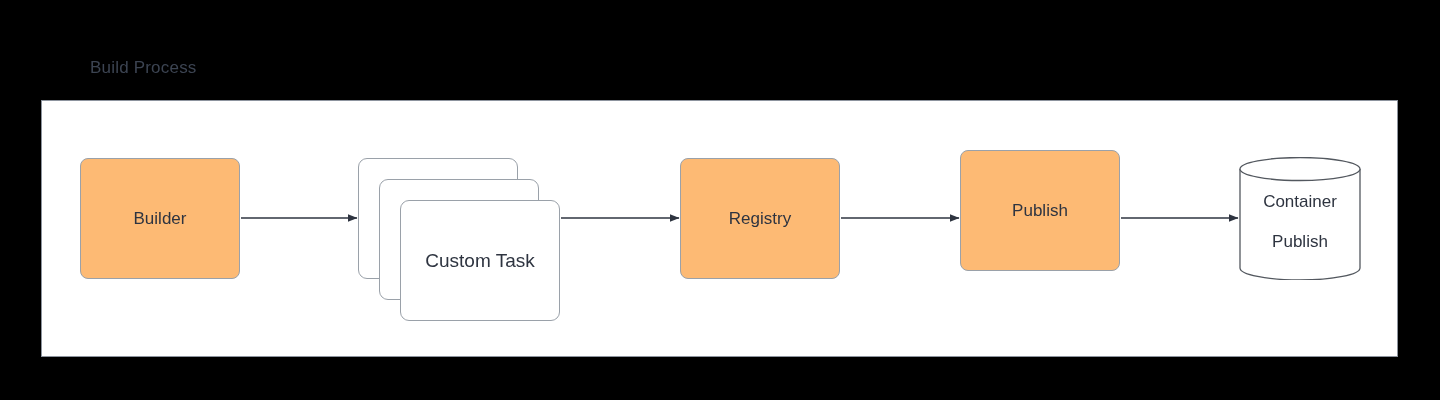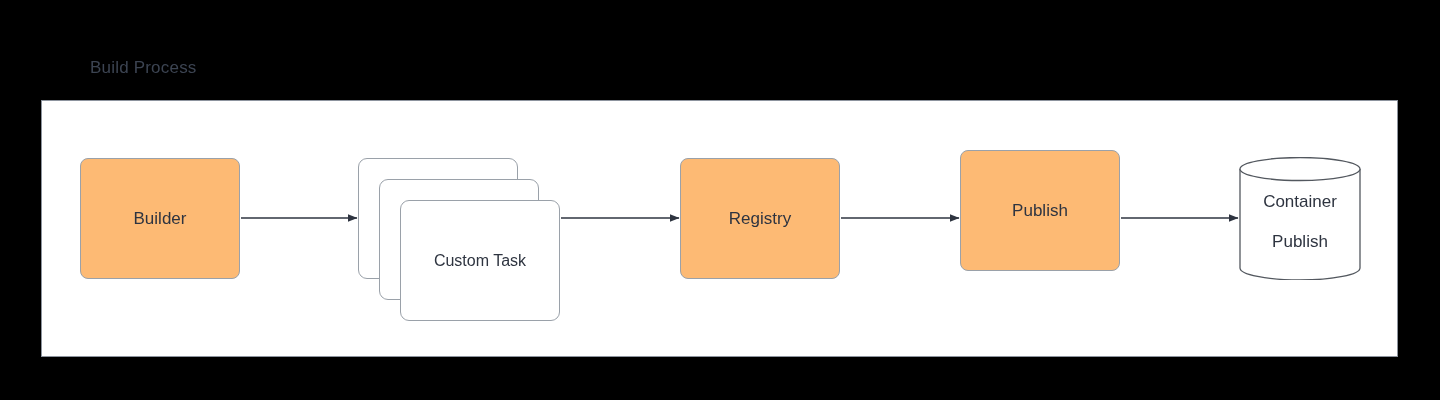--- a/index.html
+++ b/index.html
@@ -72,21 +72,21 @@
     width: 160px;
     height: 121px;
     background: #ffffff;
     border: 1px solid #9aa1a9;
     border-radius: 9px;
     box-sizing: border-box;
     display: flex;
     align-items: center;
     justify-content: center;
     color: #2e3440;
-    font-size: 16px;
+    font-size: 19px;
     line-height: 21px;
     white-space: nowrap;
     overflow: hidden;
   }
   .stack-card-1 { left: 0px;  top: 0px;  }
   .stack-card-2 { left: 21px; top: 21px; }
   .stack-card-3 { left: 42px; top: 42px; }
 
   .cylinder {
     position: absolute;

